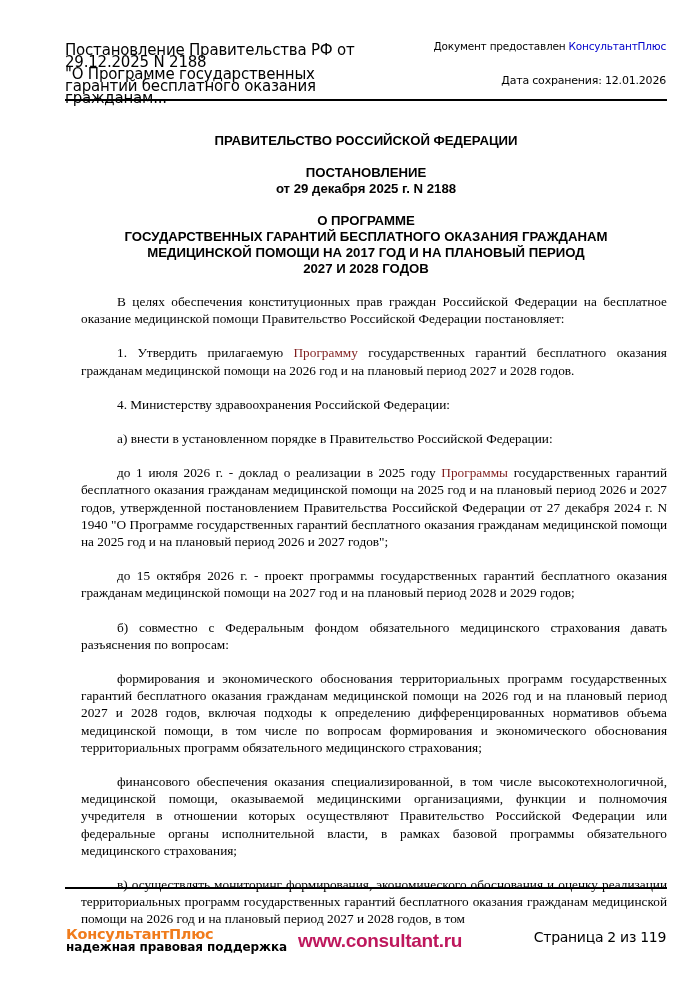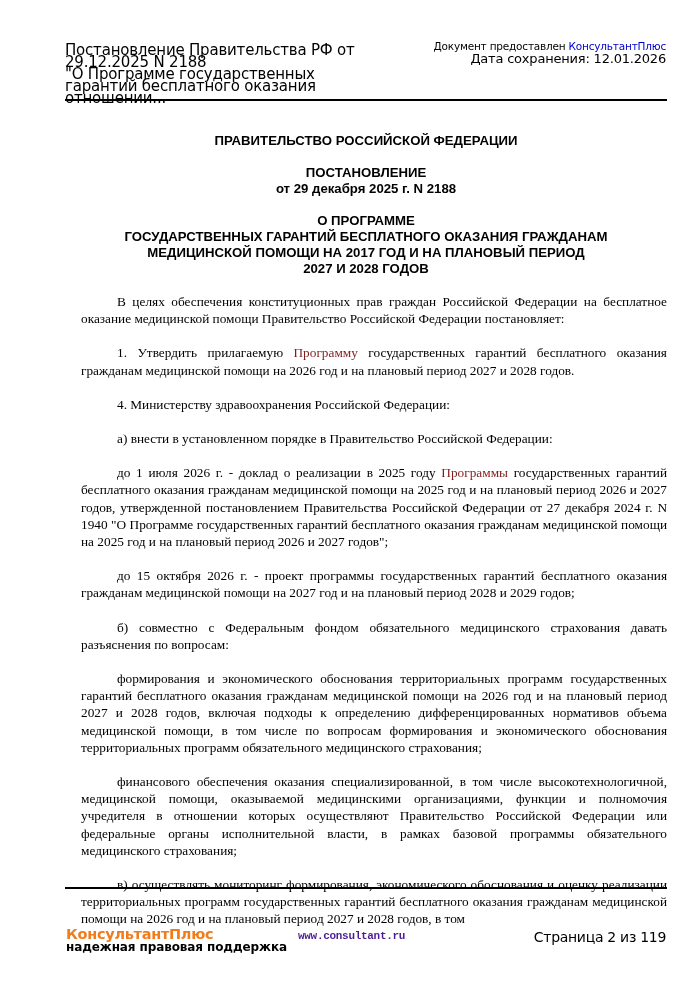--- a/index.html
+++ b/index.html
@@ -7,21 +7,21 @@
   .hdr-left {
     position: absolute; left: 65px; top: 44px; width: 300px;
     font-family: "DejaVu Sans", sans-serif; font-size: 15px; line-height: 12px; color: #000;
     letter-spacing: -0.2px;
   }
   .hdr-right {
     position: absolute; right: 34px; top: 40px; text-align: right;
     font-family: "DejaVu Sans", sans-serif; color: #000; letter-spacing: -0.2px;
   }
   .hdr-right .l1 { font-size: 10.5px; line-height: 13px; }
-  .hdr-right .l2 { font-size: 13px; line-height: 12px; }
+  .hdr-right .l2 { font-size: 11px; line-height: 12px; margin-top: 22px; }
   .brand-blue { color: #0000cc; }
   .rule-top { position: absolute; left: 65px; top: 99px; width: 602px; height: 2px; background: #000; }
   .rule-bottom { position: absolute; left: 65px; top: 887px; width: 602px; height: 2px; background: #000; }
 
   .titles {
     position: absolute; left: 65px; top: 133px; width: 602px; text-align: center;
     font-family: "Liberation Sans", sans-serif; font-weight: bold; font-size: 13.2px; line-height: 16px;
   }
   .titles .block { margin-bottom: 16px; }
 
@@ -34,34 +34,34 @@
   .link { color: #7f1d1d; }
 
   .footer-logo {
     position: absolute; left: 66px; top: 926px;
     font-family: "DejaVu Sans", sans-serif;
   }
   .footer-logo .name { color: #f07c1c; font-weight: bold; font-size: 14.5px; line-height: 16px; letter-spacing: -0.3px; }
   .footer-logo .tag { color: #000; font-weight: bold; font-size: 12px; line-height: 10px; letter-spacing: -0.1px; }
   .footer-url {
     position: absolute; left: 298px; top: 930px;
-    font-family: Liberation Mono, monospace; font-weight: bold; font-size: 11px; color: #4c1d95; letter-spacing: -0.3px;
+    font-family: Liberation Sans, sans-serif; font-weight: bold; font-size: 19px; color: #be185d; letter-spacing: -0.3px;
   }
   .footer-page {
     position: absolute; right: 34px; top: 929px;
     font-family: "DejaVu Sans", sans-serif; font-size: 14px; color: #000; letter-spacing: -0.3px;
   }
 </style>
 </head>
 <body>
 
 <div class="hdr-left">
   <div>Постановление Правительства РФ от 29.12.2025 N 2188</div>
   <div>"О Программе государственных гарантий бесплатного оказания</div>
-  <div>отношении...</div>
+  <div>гражданам...</div>
 </div>
 
 <div class="hdr-right">
   <div class="l1"><span>Документ предоставлен </span><span class="brand-blue">КонсультантПлюс</span></div>
   <div class="l2">Дата сохранения: 12.01.2026</div>
 </div>
 
 <div class="rule-top"></div>
 
 <div class="titles">

